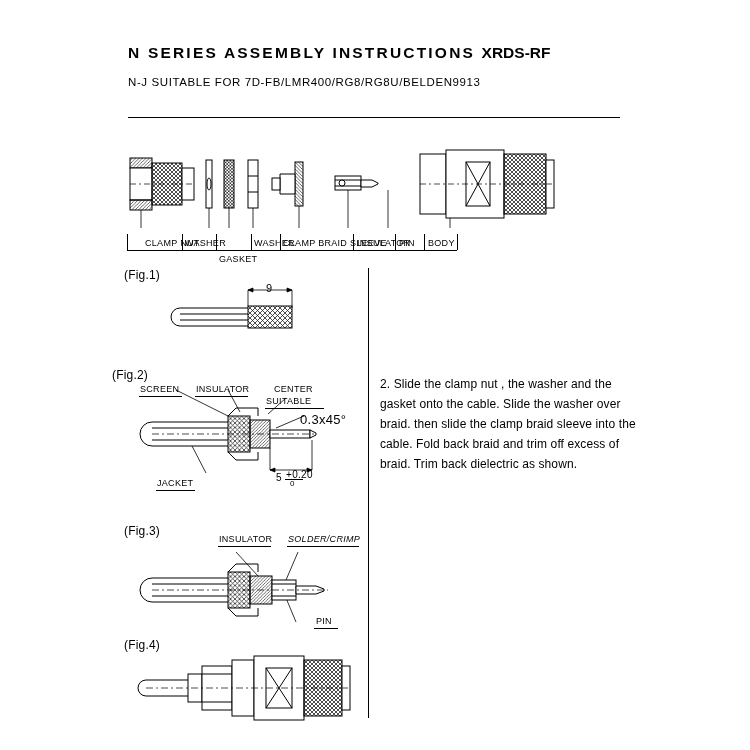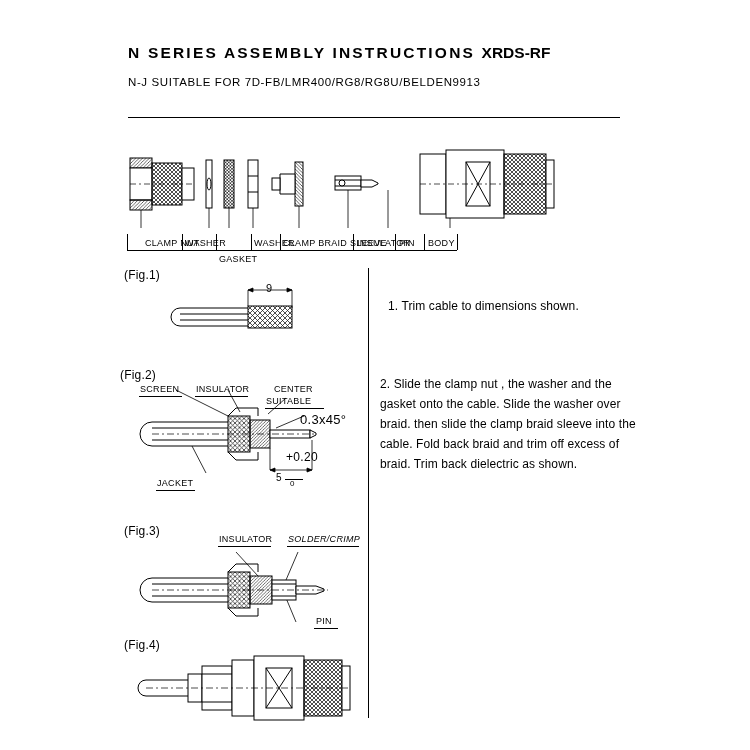--- a/index.html
+++ b/index.html
@@ -213,26 +213,22 @@
       <path d="M20,30 L88,30"></path>
       <path d="M20,48 L88,48"></path>
       <path d="M20,30 A9,9 0 0,0 20,48"></path>
       <line x1="20" y1="36" x2="88" y2="36"></line>
       <line x1="20" y1="42" x2="88" y2="42"></line>
       <rect x="88" y="28" width="44" height="22" fill="url(#braid1)"></rect>
     </g>
   </svg>
   <div class="lbl" style="left:266px; top:282px; font-size:11px;">9</div>
 
-  <div class="steptext" style="left:388px; top:296px;">
-    <span>1.</span>
-    <span>Trim cable to dimensions shown.</span>
-  </div>
-
-  <div class="figlbl" style="left:120px; top:368px;">(Fig.2)</div>
+
+  <div class="figlbl" style="left:112px; top:368px;">(Fig.2)</div>
 
   <svg class="fig-svg" style="left:136px; top:378px;" width="225" height="115" viewBox="0 0 225 115">
     <defs>
       <pattern id="braid2" width="4.5" height="4.5" patternUnits="userSpaceOnUse">
         <path d="M0,4.5 L4.5,0" stroke="#222" stroke-width="0.75"></path>
         <path d="M0,0 L4.5,4.5" stroke="#222" stroke-width="0.75"></path>
       </pattern>
       <pattern id="diel2" width="3.2" height="3.2" patternUnits="userSpaceOnUse">
         <path d="M0,3.2 L3.2,0" stroke="#222" stroke-width="0.65"></path>
       </pattern>
@@ -281,21 +277,21 @@
   <div class="lbl" style="left:196px; top:384px;">INSULATOR</div>
   <div class="hline" style="left:195px; top:396px; width:53px;"></div>
   <div class="lbl" style="left:274px; top:384px;">CENTER</div>
   <div class="lbl" style="left:266px; top:396px;">SUITABLE</div>
   <div class="hline" style="left:265px; top:408px; width:59px;"></div>
   <div class="lbl" style="left:157px; top:478px;">JACKET</div>
   <div class="hline" style="left:156px; top:490px; width:39px;"></div>
 
   <div class="lbl" style="left:300px; top:412px; font-size:13px;">0.3x45°</div>
   <div class="lbl" style="left:276px; top:472px; font-size:10px;">5</div>
-  <div class="lbl" style="left:286px; top:450px; font-size:12px;">+0.20</div>
+  <div class="lbl" style="left:286px; top:469px; font-size:10px;">+0.20</div>
   <div class="lbl" style="left:290px; top:479px; font-size:8px;">0</div>
   <div class="hline" style="left:285px; top:479px; width:18px;"></div>
 
   <div class="steptext" style="left:380px; top:374px; width:258px;">
     <span>2.</span>
     <span>Slide the clamp nut , the washer and the gasket onto the cable. Slide the washer over braid. then slide the clamp braid sleeve into the cable. Fold back braid and trim off excess of braid. Trim back dielectric as shown.</span>
   </div>
 
   <div class="figlbl" style="left:124px; top:524px;">(Fig.3)</div>
 

